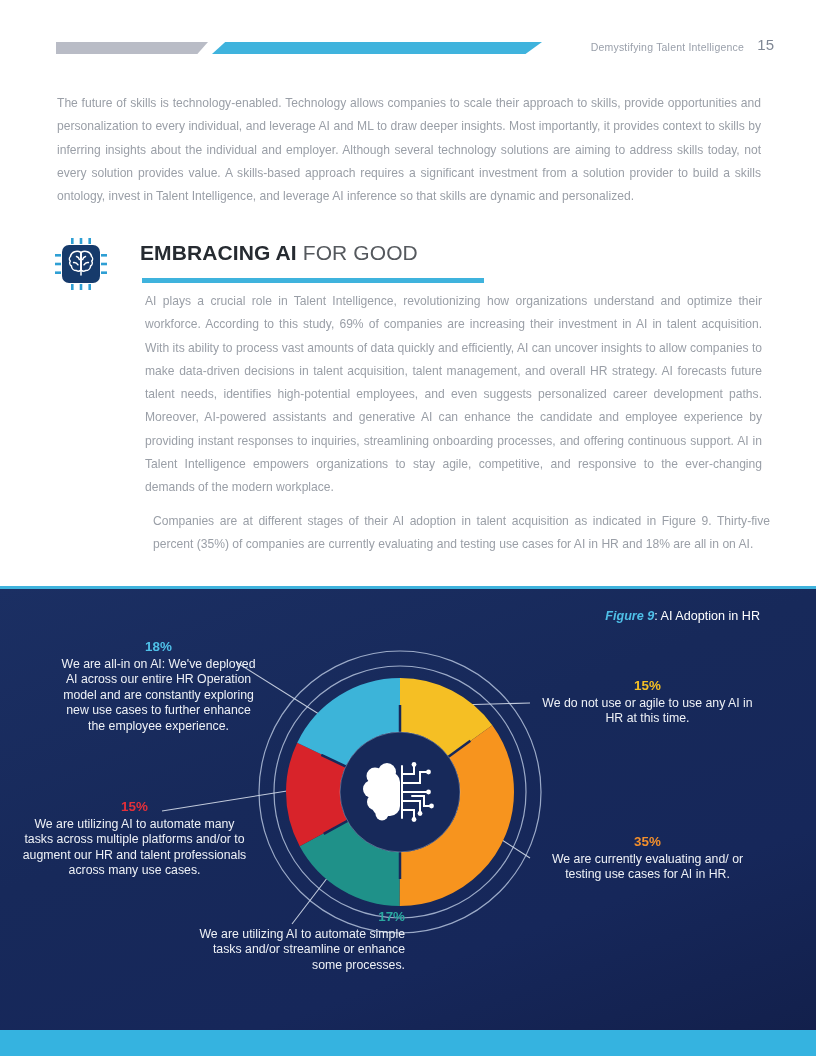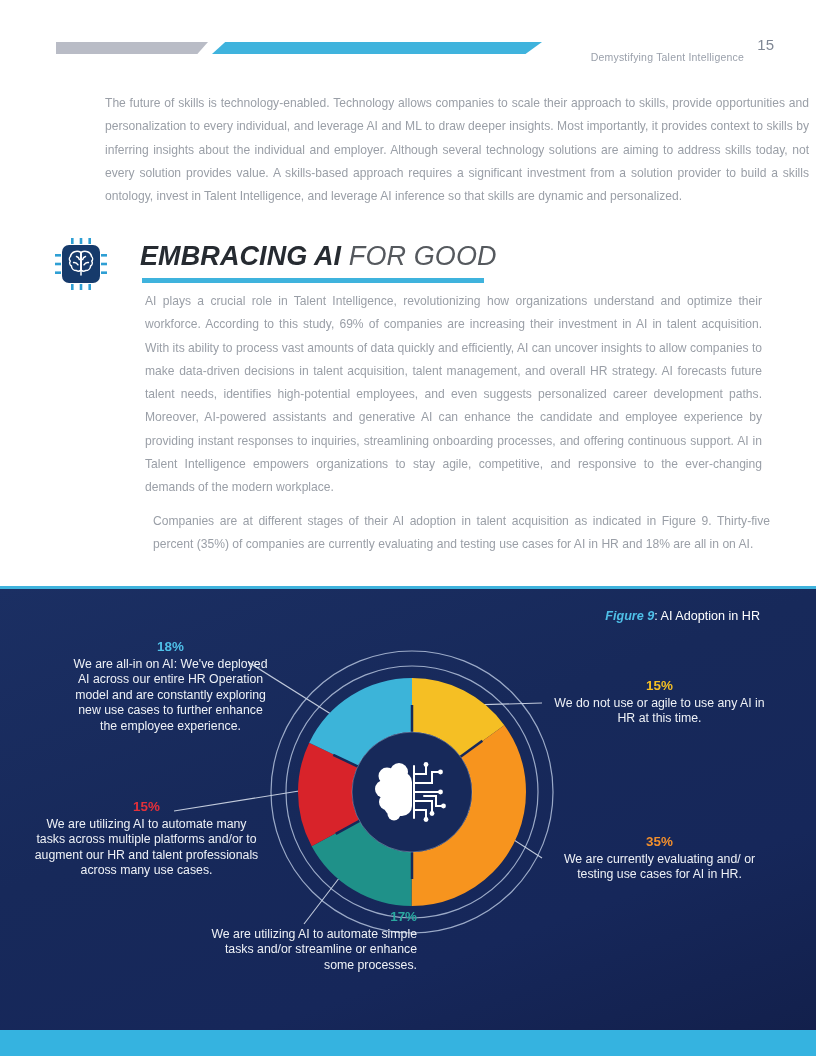--- a/index.html
+++ b/index.html
@@ -18,47 +18,47 @@
     position:absolute;left:56px;top:42px;width:152px;height:12px;
     background:#b9bcc6;
     clip-path:polygon(0 0,100% 0,93% 100%,0% 100%);
   }
   .hdr-bar-blue{
     position:absolute;left:212px;top:42px;width:330px;height:12px;
     background:#3fb3dd;
     clip-path:polygon(4% 0,100% 0,95% 100%,0% 100%);
   }
   .hdr-title{
-    position:absolute;right:72px;top:51px;
+    position:absolute;right:72px;top:41px;
     font-size:10.5px;color:#9aa0ab;letter-spacing:.2px;
     white-space:nowrap;
   }
   .hdr-page{
     position:absolute;right:42px;top:36px;
     font-size:15px;color:#7f8794;font-weight:400;
   }
 
   
   .para{
     color:#9a9fa7;
     font-size:12.1px;
     line-height:23.3px;
     text-align:justify;
     font-weight:400;
   }
-  .para-top{position:absolute;left:57px;top:92px;width:704px;margin-left:48px;}
+  .para-top{position:absolute;left:57px;top:92px;width:704px;}
 
   
   .sec-head{position:absolute;left:55px;top:236px;width:700px;height:62px;}
   .ai-icon{
     position:absolute;left:0;top:2px;width:52px;height:52px;
   }
   .head-text{
     position:absolute;left:85px;top:5px;
-    font-size:27px;letter-spacing:.1px;white-space:nowrap;font-style:italic;
+    font-size:21px;letter-spacing:.1px;white-space:nowrap;
   }
   .head-bold{font-weight:bold;color:#262b31;}
   .head-light{font-weight:400;color:#55595e;}
   .head-rule{
     position:absolute;left:87px;top:42px;width:342px;height:5px;background:#3fb3dd;
   }
 
   .para-ai{position:absolute;left:145px;top:290px;width:617px;}
   .para-fig{position:absolute;left:145px;top:510px;width:617px;margin-left:8px;}
 
@@ -72,21 +72,21 @@
   .fig-botbar{position:absolute;left:0;bottom:0;width:816px;height:26px;background:#35b3e0;}
 
   .fig-caption{
     position:absolute;right:56px;top:23px;
     font-size:12.6px;white-space:nowrap;
   }
   .cap-num{color:#4fc0e8;font-weight:bold;font-style:italic;}
   .cap-txt{color:#ffffff;}
 
   
-  .chart-wrap{position:absolute;left:12px;top:0;width:752px;height:470px;}
+  .chart-wrap{position:absolute;left:0;top:0;width:752px;height:470px;}
   .donut-svg{position:absolute;left:256px;top:62px;width:288px;height:288px;}
   .leader-svg{position:absolute;left:0;top:0;width:816px;height:470px;}
 
   
   .callout{position:absolute;color:#eef1f6;font-size:12.3px;line-height:15.6px;}
   .callout .pct{display:block;font-weight:bold;font-size:13.4px;margin-bottom:2px;}
   .c-18{left:56px;top:53px;width:205px;text-align:center;}
   .c-18 .pct{color:#4fc0e8;}
   .c-15r{left:22px;top:213px;width:225px;text-align:center;}
   .c-15r .pct{color:#e3303a;}

